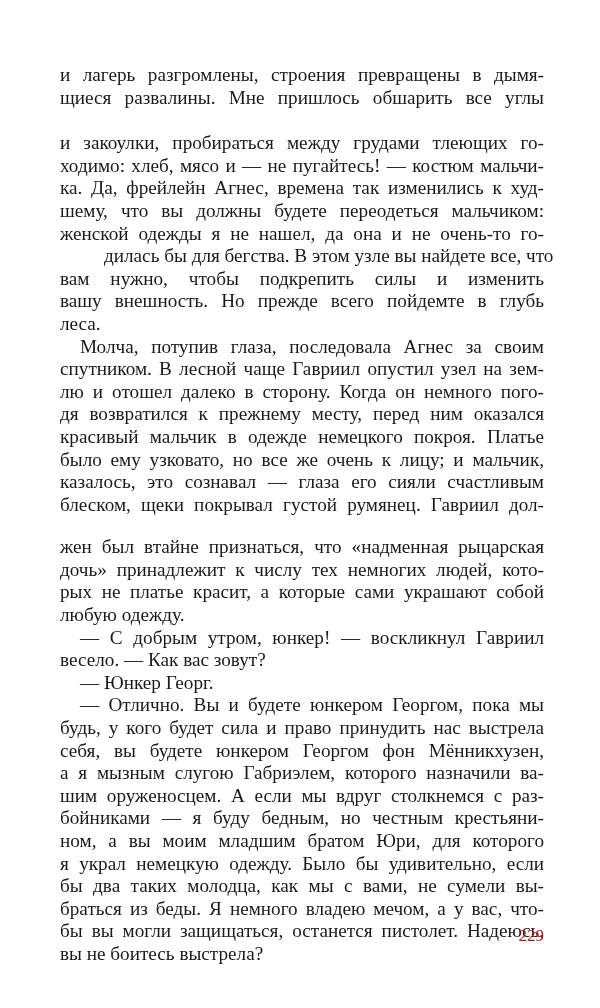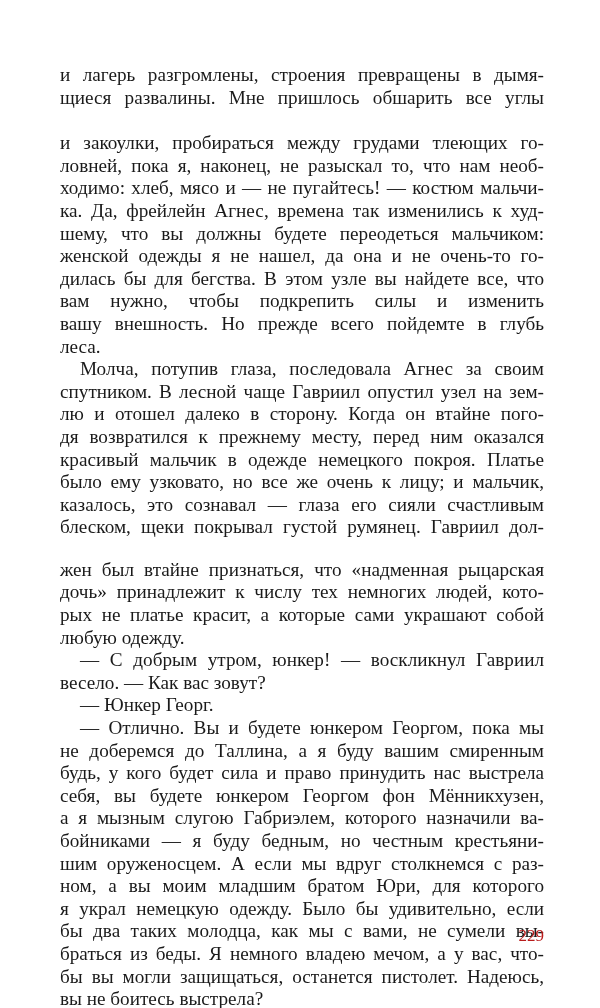--- a/index.html
+++ b/index.html
@@ -21,51 +21,49 @@
     font-size: 17px; color: #b91c1c;
   }
 </style>
 </head>
 <body>
 
 <div class="page" id="text-block">
     <span class="line" style="display: block;">и лагерь разгромлены, строения превращены в дымя-</span>
     <span class="line" style="display: block;">щиеся развалины. Мне пришлось обшарить все углы</span>
     <span class="line" style="display: block; margin-top: 23px;">и закоулки, пробираться между грудами тлеющих го-</span>
-    <span class="line" style="display: block;">ловней, пока я, наконец, не разыскал то, что нам необ-</span>
     <span class="line" style="display: block;">ходимо: хлеб, мясо и — не пугайтесь! — костюм мальчи-</span>
     <span class="line" style="display: block;">ка. Да, фрейлейн Агнес, времена так изменились к худ-</span>
     <span class="line" style="display: block;">шему, что вы должны будете переодеться мальчиком:</span>
     <span class="line" style="display: block;">женской одежды я не нашел, да она и не очень-то го-</span>
-    <span class="line" style="display: block;">дилась бы для бегства. В этом узле вы найдете все, что</span>
+    <span class="line" style="display: block; margin-left: 44px;">дилась бы для бегства. В этом узле вы найдете все, что</span>
     <span class="line" style="display: block;">вам нужно, чтобы подкрепить силы и изменить</span>
     <span class="line" style="display: block;">вашу внешность. Но прежде всего пойдемте в глубь</span>
     <span class="line last" style="display: block;">леса.</span>
     <span class="line indent" style="display: block;">Молча, потупив глаза, последовала Агнес за своим</span>
     <span class="line" style="display: block;">спутником. В лесной чаще Гавриил опустил узел на зем-</span>
-    <span class="line" style="display: block;">лю и отошел далеко в сторону. Когда он втайне пого-</span>
+    <span class="line" style="display: block;">лю и отошел далеко в сторону. Когда он немного пого-</span>
     <span class="line" style="display: block;">дя возвратился к прежнему месту, перед ним оказался</span>
     <span class="line" style="display: block;">красивый мальчик в одежде немецкого покроя. Платье</span>
     <span class="line" style="display: block;">было ему узковато, но все же очень к лицу; и мальчик,</span>
     <span class="line" style="display: block;">казалось, это сознавал — глаза его сияли счастливым</span>
     <span class="line" style="display: block;">блеском, щеки покрывал густой румянец. Гавриил дол-</span>
     <span class="line" style="display: block; margin-top: 20px;">жен был втайне признаться, что «надменная рыцарская</span>
     <span class="line" style="display: block;">дочь» принадлежит к числу тех немногих людей, кото-</span>
     <span class="line" style="display: block;">рых не платье красит, а которые сами украшают собой</span>
     <span class="line last" style="display: block;">любую одежду.</span>
     <span class="line indent" style="display: block;">— С добрым утром, юнкер! — воскликнул Гавриил</span>
     <span class="line last" style="display: block;">весело. — Как вас зовут?</span>
     <span class="line indent last" style="display: block;">— Юнкер Георг.</span>
     <span class="line indent" style="display: block;">— Отлично. Вы и будете юнкером Георгом, пока мы</span>
-    <span class="line" style="display: block;">не доберемся до Таллина, а я буду вашим смиренным</span>
     <span class="line" style="display: block;">будь, у кого будет сила и право принудить нас выстрела</span>
     <span class="line" style="display: block;">себя, вы будете юнкером Георгом фон Мённикхузен,</span>
     <span class="line" style="display: block;">а я мызным слугою Габриэлем, которого назначили ва-</span>
+    <span class="line" style="display: block;">шим оруженосцем. А если мы вдруг столкнемся с раз-</span>
     <span class="line" style="display: block;">бойниками — я буду бедным, но честным крестьяни-</span>
-    <span class="line" style="display: block;">шим оруженосцем. А если мы вдруг столкнемся с раз-</span>
     <span class="line" style="display: block;">ном, а вы моим младшим братом Юри, для которого</span>
     <span class="line" style="display: block;">я украл немецкую одежду. Было бы удивительно, если</span>
     <span class="line" style="display: block;">бы два таких молодца, как мы с вами, не сумели вы-</span>
     <span class="line" style="display: block;">браться из беды. Я немного владею мечом, а у вас, что-</span>
     <span class="line" style="display: block;">бы вы могли защищаться, останется пистолет. Надеюсь,</span>
     <span class="line last" style="display: block;">вы не боитесь выстрела?</span>
   </div>
 <div class="page-number">229</div>
 
 </body></html>

